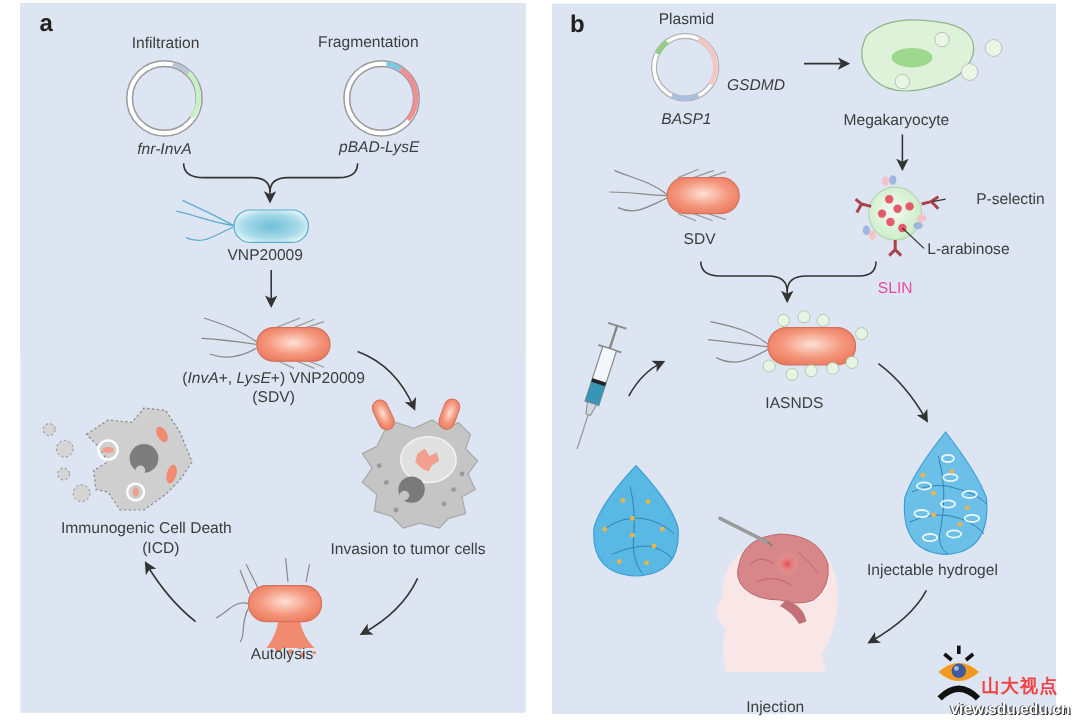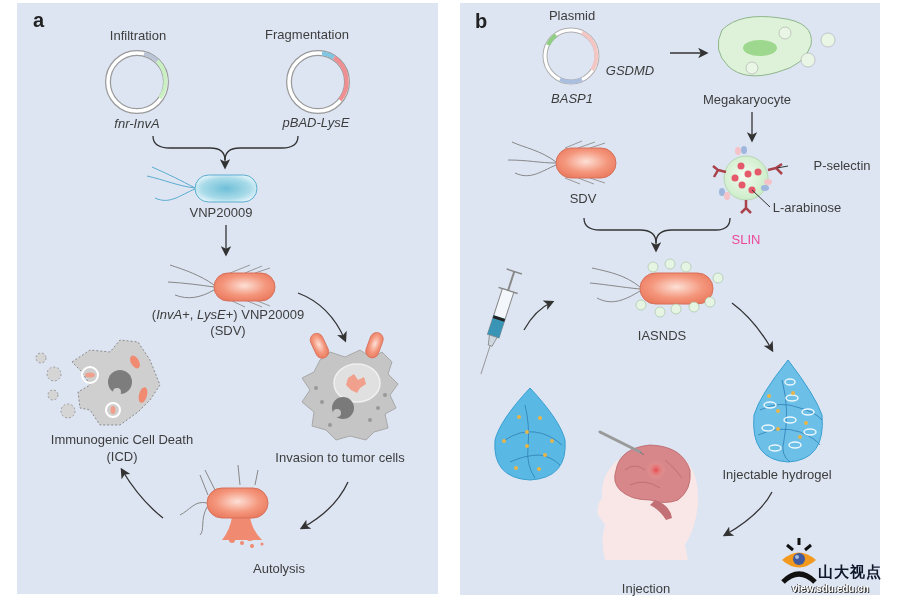--- a/index.html
+++ b/index.html
@@ -317,29 +317,29 @@
 <div class="lbl" style="left:307px;top:27px;">Fragmentation</div>
 <div class="lbl it" style="left:137px;top:116px;">fnr-InvA</div>
 <div class="lbl it" style="left:316px;top:115px;">pBAD-LysE</div>
 <div class="lbl" style="left:221px;top:205px;">VNP20009</div>
 <div class="lbl" style="left:228px;top:307px;">
   <span>(</span><span class="it">InvA</span><span>+, </span><span class="it">LysE</span><span>+) VNP20009</span>
 </div>
 <div class="lbl" style="left:228px;top:323px;">(SDV)</div>
 <div class="lbl" style="left:340px;top:450px;">Invasion to tumor cells</div>
 <div class="lbl" style="left:122px;top:432px;">Immunogenic Cell Death</div>
-<div class="lbl" style="left:122px;top:449px;">(ICD)</div>
-<div class="lbl" style="left:235px;top:561px;margin-left:44px;">Autolysis</div>
+<div class="lbl" style="left:134px;top:449px;">(ICD)</div>
+<div class="lbl" style="left:235px;top:537px;">Autolysis</div>
 
 <div class="lbl" style="left:572px;top:8px;">Plasmid</div>
 <div class="lbl it" style="left:630px;top:49px;margin-top:14px;">GSDMD</div>
 <div class="lbl it" style="left:572px;top:91px;">BASP1</div>
 <div class="lbl" style="left:747px;top:92px;">Megakaryocyte</div>
 <div class="lbl" style="left:583px;top:191px;">SDV</div>
 <div class="lbl" style="left:823px;top:158px;margin-left:19px;">P-selectin</div>
 <div class="lbl" style="left:807px;top:200px;">L-arabinose</div>
 <div class="lbl" style="left:746px;top:232px;font-weight:normal;color:#ec4899;">SLIN</div>
 <div class="lbl" style="left:662px;top:328px;">IASNDS</div>
 <div class="lbl" style="left:777px;top:467px;">Injectable hydrogel</div>
 <div class="lbl" style="left:646px;top:581px;">Injection</div>
 
-<div class="wm-text" style="left:818px;top:563px;font-size:15px;color:#0f172a;letter-spacing:1px;">山大视点</div>
-<div class="wm-text" style="left:792px;top:583px;font-size:10px;color:#ffffff;text-shadow:1px 1px 0 #333,-1px 0 0 #555;">view.sdu.edu.cn</div>
+<div class="wm-text" style="left:818px;top:563px;font-size:15px;color:#ef4444;letter-spacing:1px;">山大视点</div>
+<div class="wm-text" style="left:792px;top:583px;font-size:13px;color:#ffffff;text-shadow:1px 1px 0 #333,-1px 0 0 #555;">view.sdu.edu.cn</div>
 
 </body></html>

